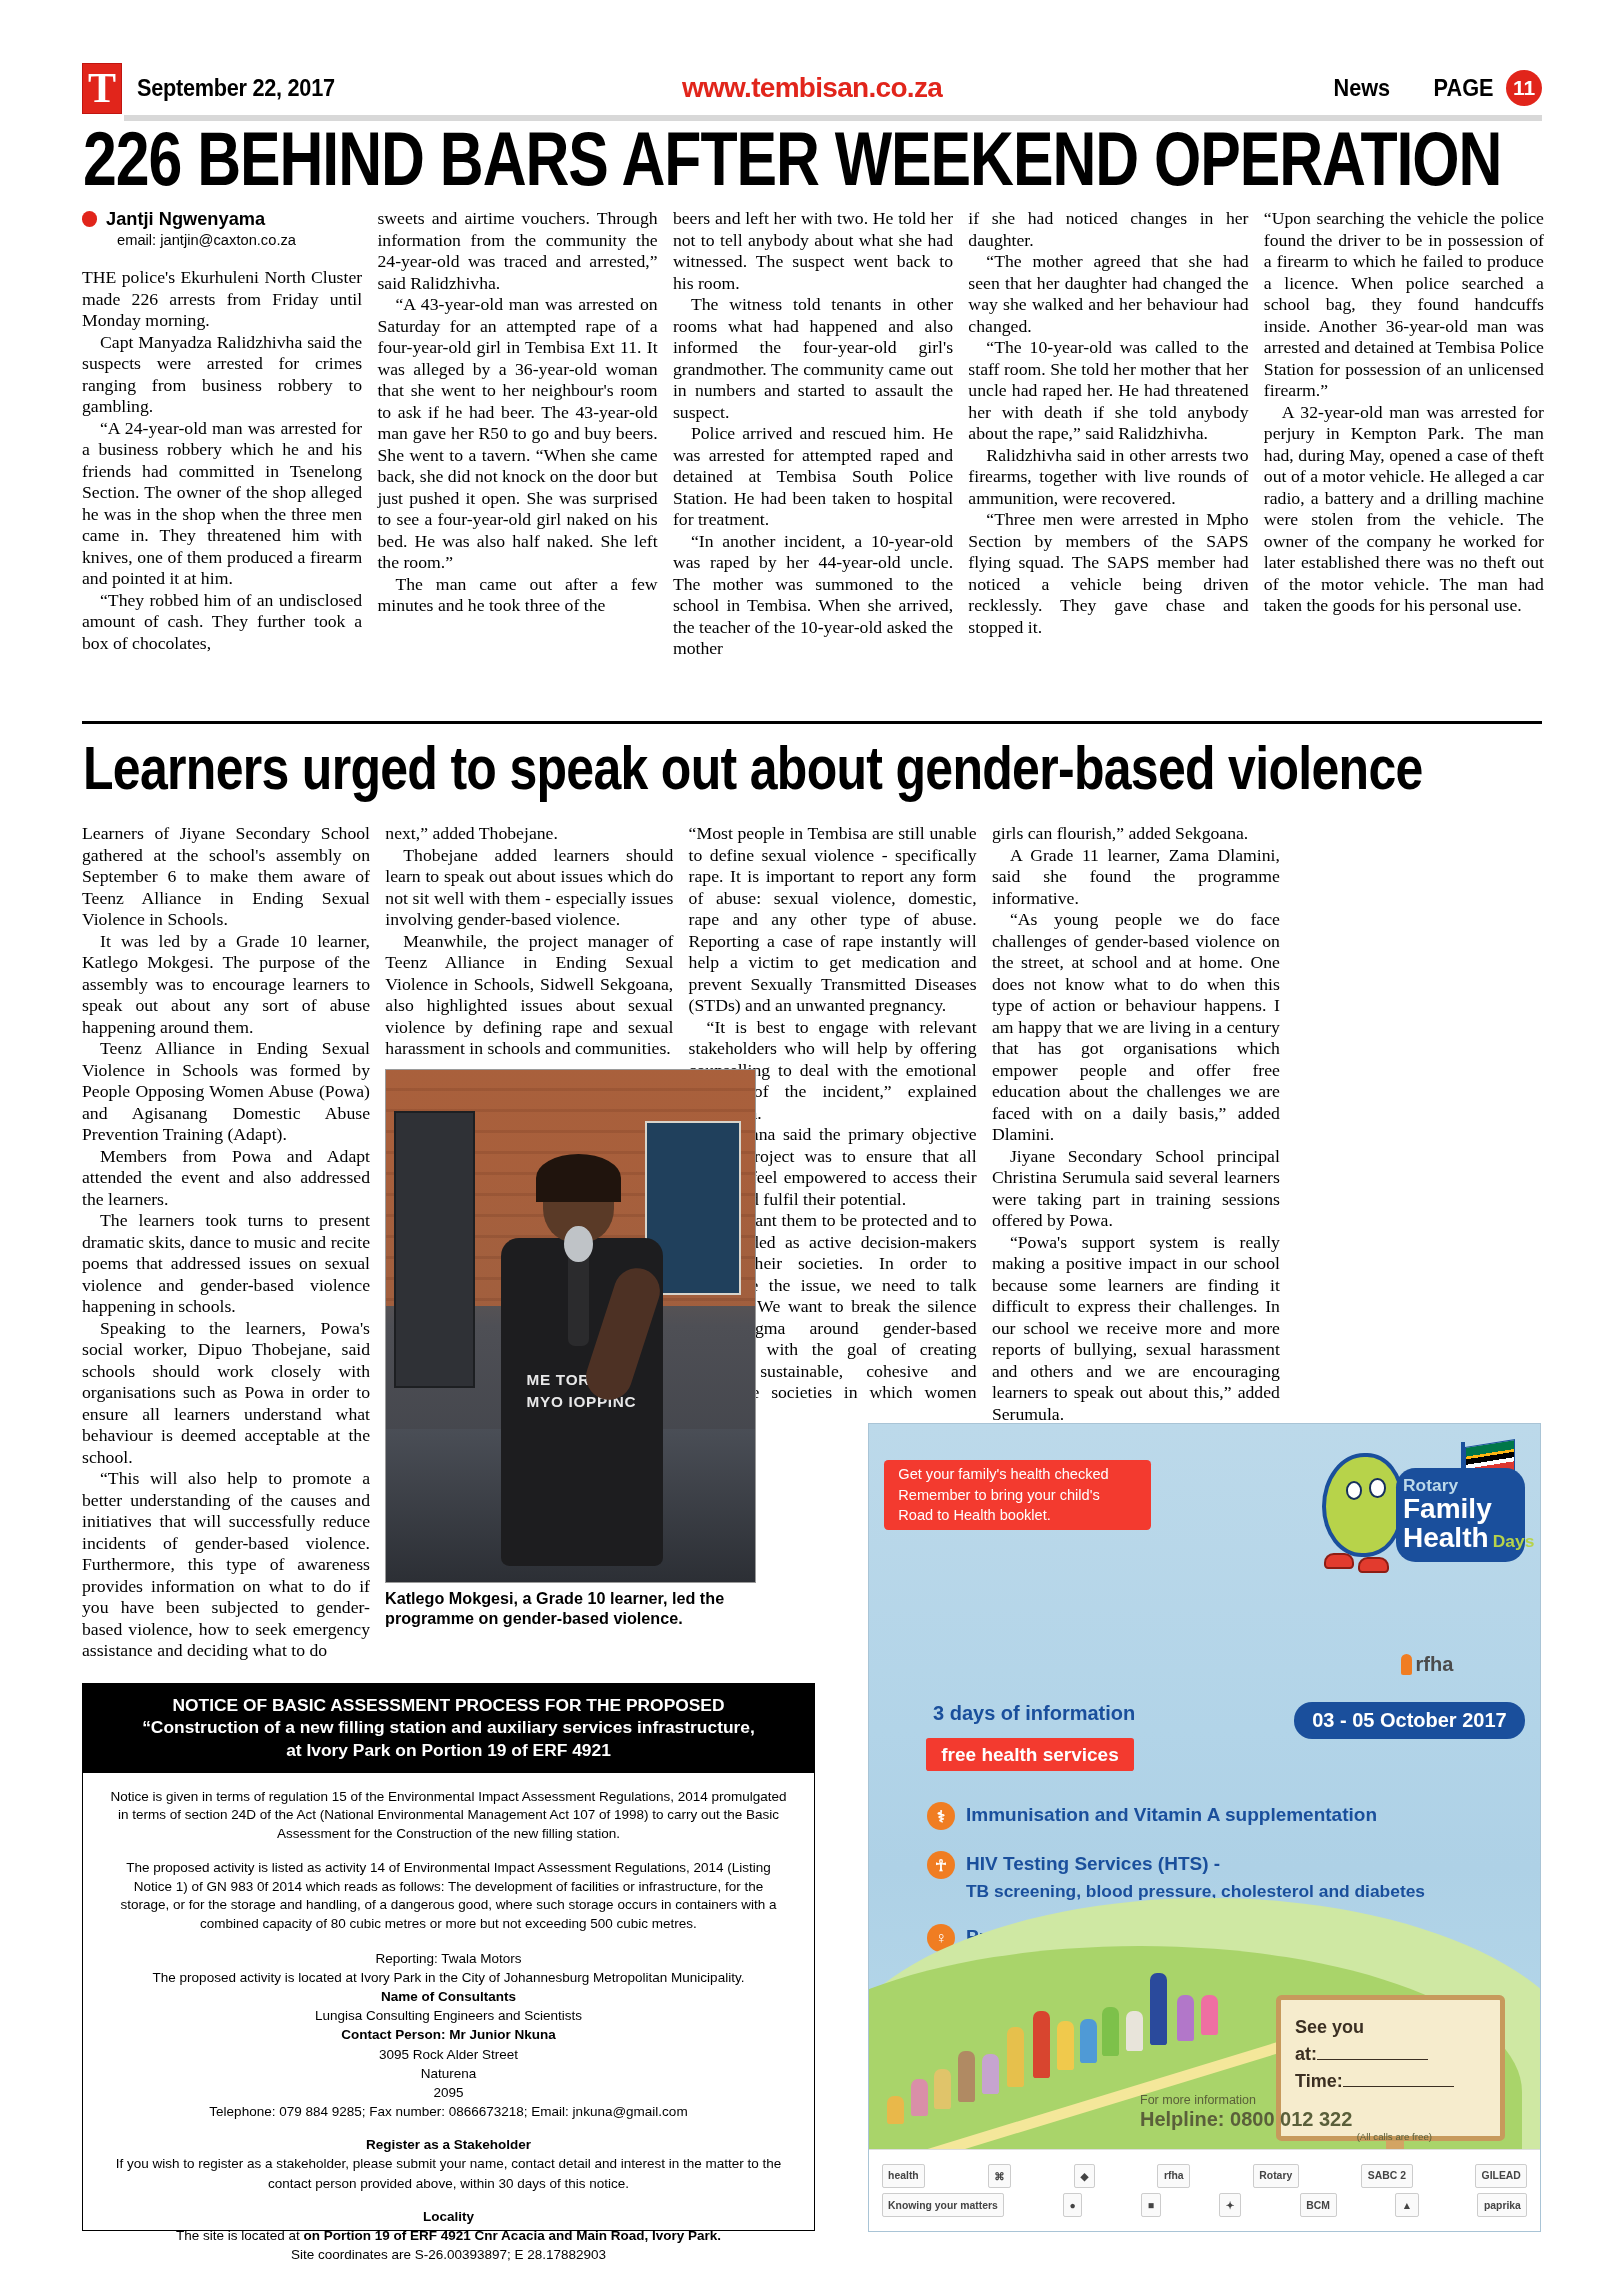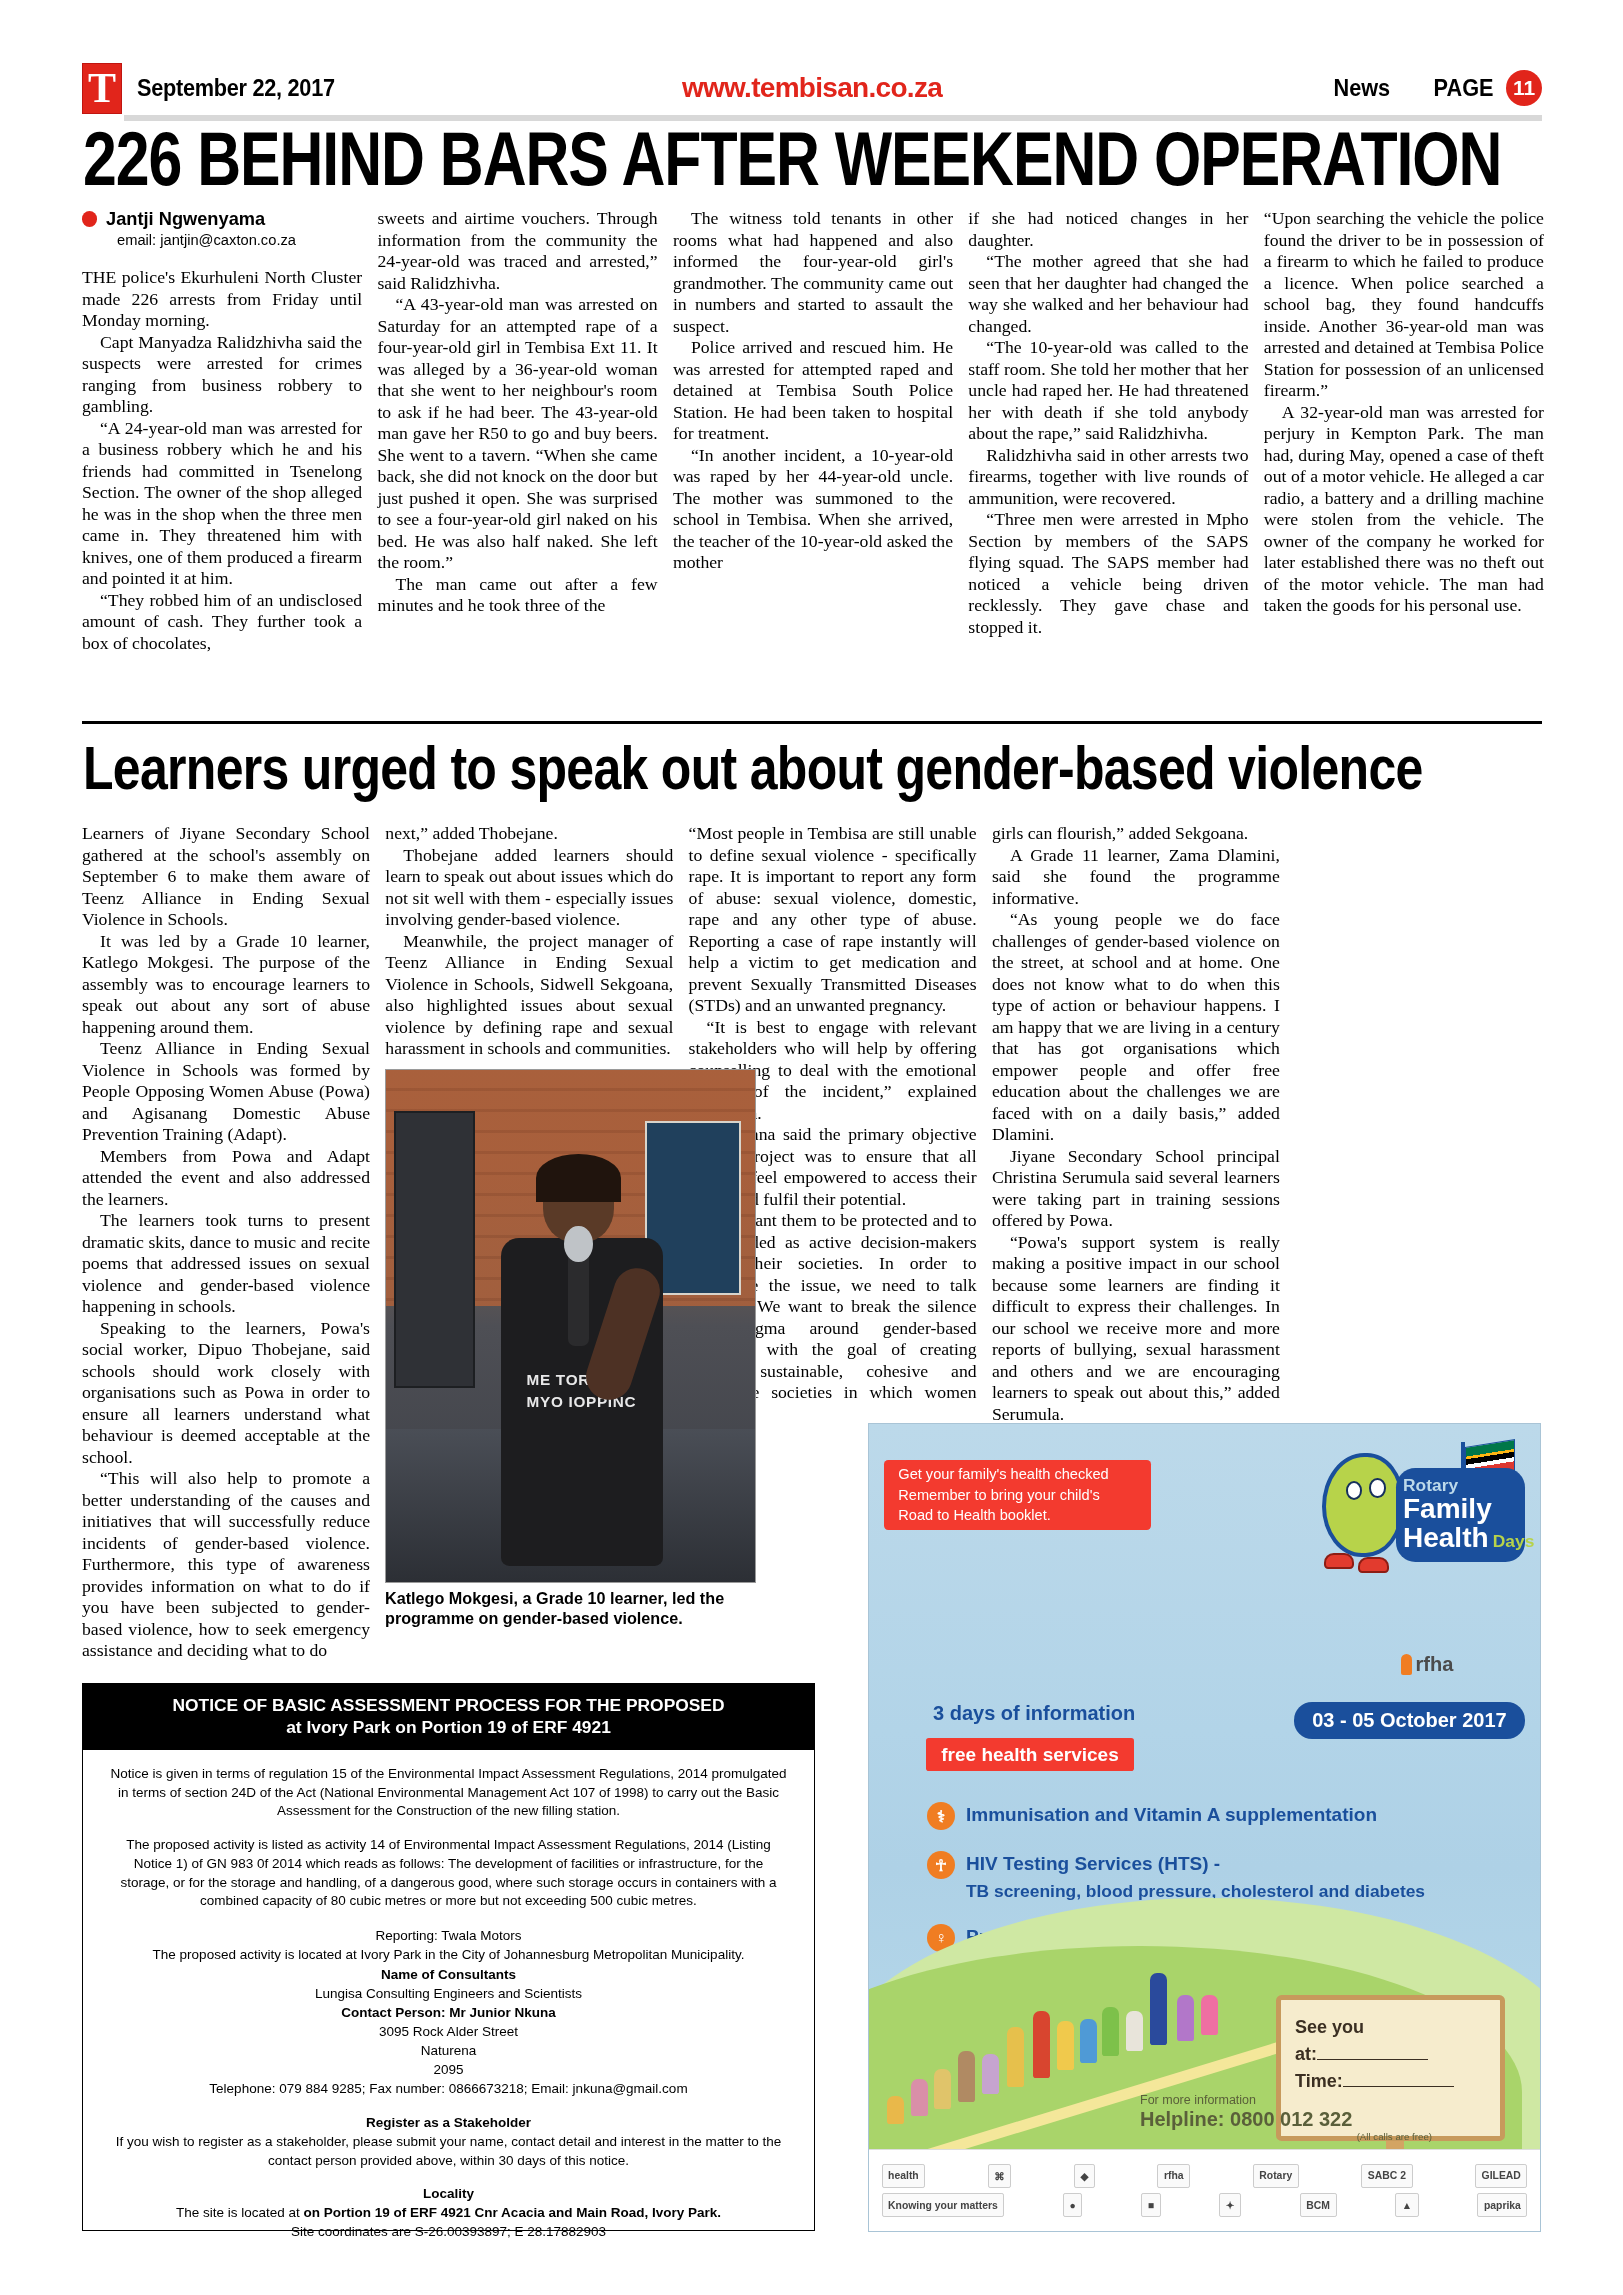--- a/index.html
+++ b/index.html
@@ -329,20 +329,21 @@
       <p class="body-p">“They robbed him of an undisclosed amount of cash. They further took a box of chocolates,</p>
     </div>
 
     <div class="a1-col">
       <p class="body-p first">sweets and airtime vouchers. Through information from the community the 24-year-old was traced and arrested,” said Ralidzhivha.</p>
       <p class="body-p">“A 43-year-old man was arrested on Saturday for an attempted rape of a four-year-old girl in Tembisa Ext 11. It was alleged by a 36-year-old woman that she went to her neighbour's room to ask if he had beer. The 43-year-old man gave her R50 to go and buy beers. She went to a tavern. “When she came back, she did not knock on the door but just pushed it open. She was surprised to see a four-year-old girl naked on his bed. He was also half naked. She left the room.”</p>
       <p class="body-p">The man came out after a few minutes and he took three of the</p>
     </div>
 
     <div class="a1-col">
+      <p class="body-p first">beers and left her with two. He told her not to tell anybody about what she had witnessed. The suspect went back to his room.</p>
       <p class="body-p">The witness told tenants in other rooms what had happened and also informed the four-year-old girl's grandmother. The community came out in numbers and started to assault the suspect.</p>
       <p class="body-p">Police arrived and rescued him. He was arrested for attempted raped and detained at Tembisa South Police Station. He had been taken to hospital for treatment.</p>
       <p class="body-p">“In another incident, a 10-year-old was raped by her 44-year-old uncle. The mother was summoned to the school in Tembisa. When she arrived, the teacher of the 10-year-old asked the mother</p>
     </div>
 
     <div class="a1-col">
       <p class="body-p first">if she had noticed changes in her daughter.</p>
       <p class="body-p">“The mother agreed that she had seen that her daughter had changed the way she walked and her behaviour had changed.</p>
       <p class="body-p">“The 10-year-old was called to the staff room. She told her mother that her uncle had raped her. He had threatened her with death if she told anybody about the rape,” said Ralidzhivha.</p>
       <p class="body-p">Ralidzhivha said in other arrests two firearms, together with live rounds of ammunition, were recovered.</p>
@@ -410,20 +411,21 @@
       <p class="body-p">A Grade 11 learner, Zama Dlamini, said she found the programme informative.</p>
       <p class="body-p">“As young people we do face challenges of gender-based violence on the street, at school and at home. One does not know what to do when this type of action or behaviour happens. I am happy that we are living in a century that has got organisations which empower people and offer free education about the challenges we are faced with on a daily basis,” added Dlamini.</p>
       <p class="body-p">Jiyane Secondary School principal Christina Serumula said several learners were taking part in training sessions offered by Powa.</p>
       <p class="body-p">“Powa's support system is really making a positive impact in our school because some learners are finding it difficult to express their challenges. In our school we receive more and more reports of bullying, sexual harassment and others and we are encouraging learners to speak out about this,” added Serumula.</p>
     </div>
   </div>
 
   <div class="notice">
     <div class="notice-hd">
       <div>NOTICE OF BASIC ASSESSMENT PROCESS FOR THE PROPOSED</div>
+      <div>“Construction of a new filling station and auxiliary services infrastructure,</div>
       <div>at Ivory Park on Portion 19 of ERF 4921</div>
     </div>
     <div class="notice-body">
       <p class="notice-p">Notice is given in terms of regulation 15 of the Environmental Impact Assessment Regulations, 2014 promulgated in terms of section 24D of the Act (National Environmental Management Act 107 of 1998) to carry out the Basic Assessment for the Construction of the new filling station.</p>
       <p class="notice-p">The proposed activity is listed as activity 14 of Environmental Impact Assessment Regulations, 2014 (Listing Notice 1) of GN 983 0f 2014 which reads as follows: The development of facilities or infrastructure, for the storage, or for the storage and handling, of a dangerous good, where such storage occurs in containers with a combined capacity of 80 cubic metres or more but not exceeding 500 cubic metres.</p>
       <div class="notice-line">Reporting: Twala Motors</div>
       <div class="notice-line">The proposed activity is located at Ivory Park  in the City of Johannesburg Metropolitan Municipality.</div>
       <div class="notice-line bold">Name of Consultants</div>
       <div class="notice-line">Lungisa Consulting Engineers and Scientists</div>
       <div class="notice-line bold">Contact Person: Mr Junior Nkuna</div>

